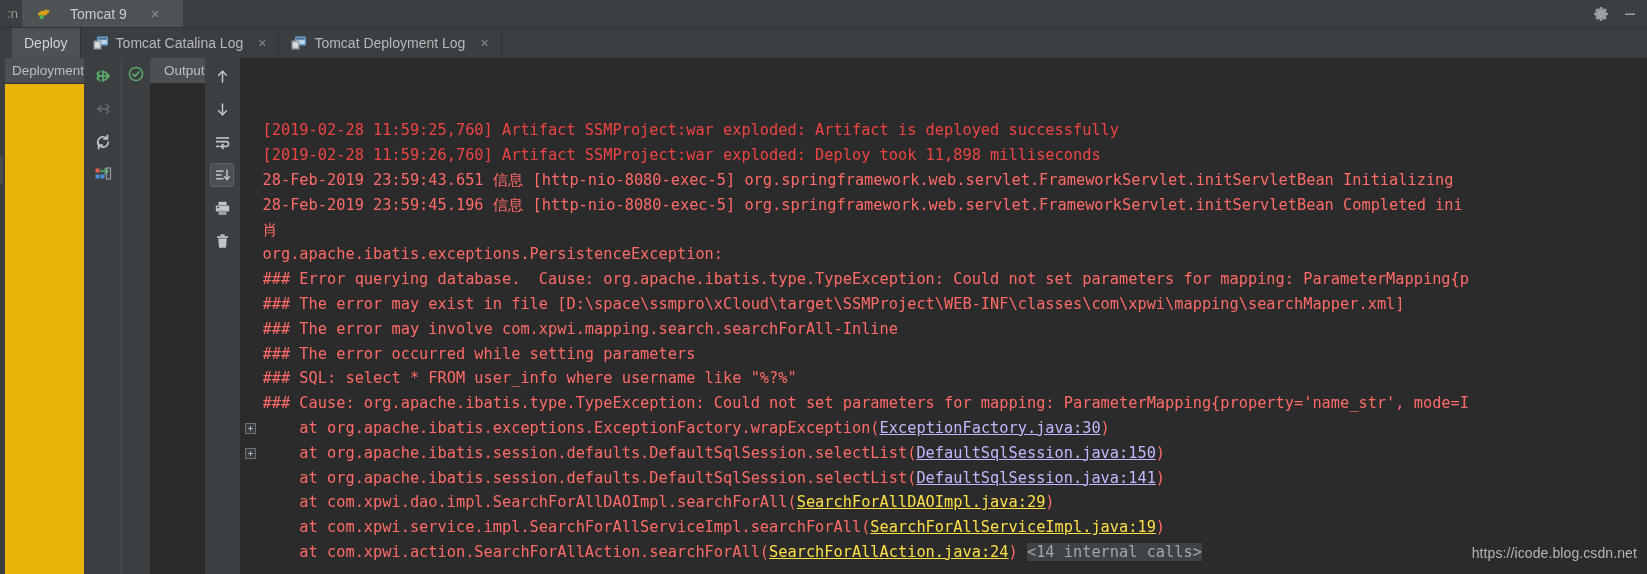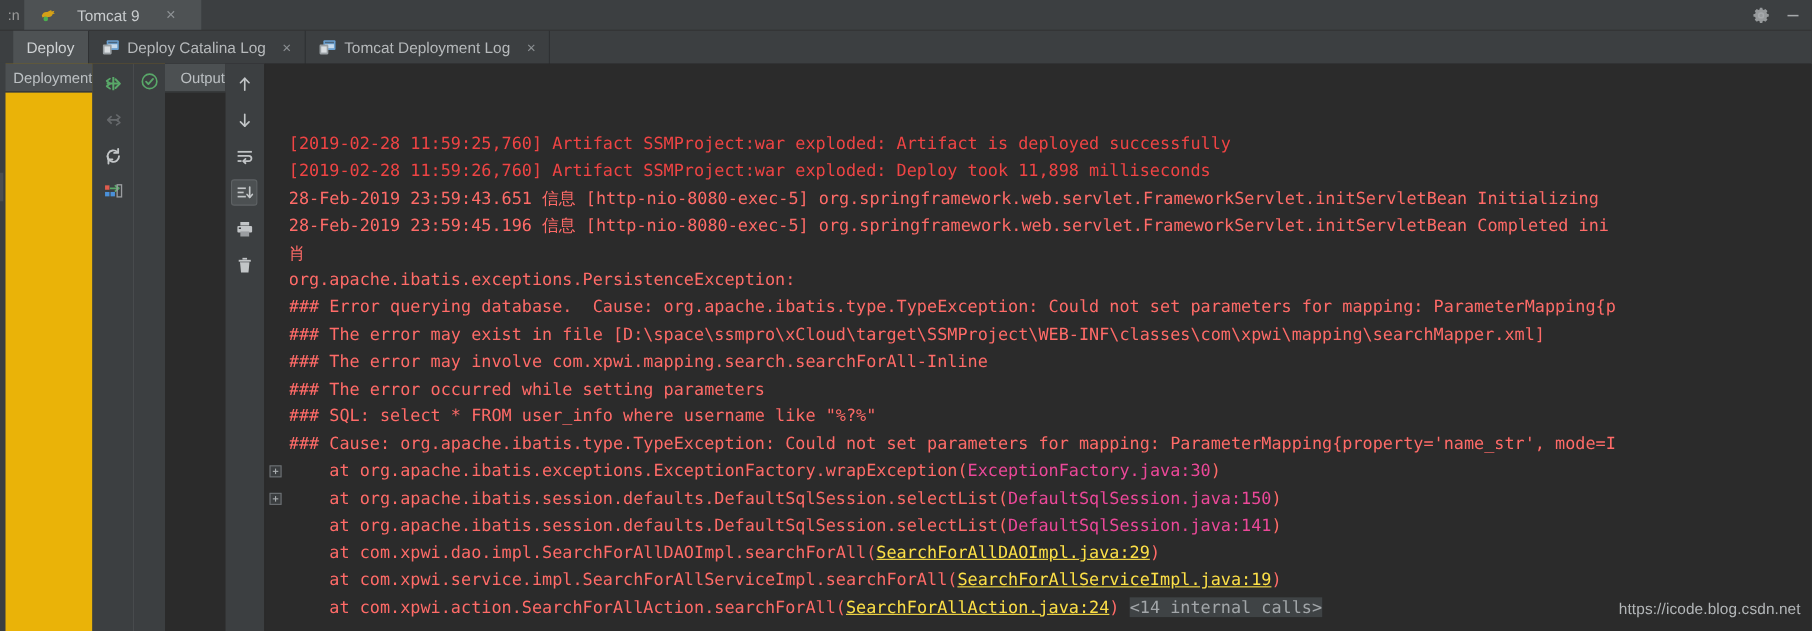--- a/index.html
+++ b/index.html
@@ -270,21 +270,21 @@
     white-space: pre;
     overflow: hidden;
   }
   .line {
     height: 24.8px;
     white-space: pre;
     color: #ff6b68;
   }
   .line.white { color: #ef4444; }
   .lnk      { color: #fde047; text-decoration: underline; }
-  .lnk-lib  { color: #ec4899; }
+  .lnk-lib  { color: #c4b5fd; text-decoration: underline; }
   .badge    { background: #3f4345; color: #a2a6a9; }
 
   
   .watermark {
     position: absolute;
     right: 10px;
     bottom: 14px;
     color: #b3b6b8;
     font-family: "Liberation Sans", "DejaVu Sans", sans-serif;
     font-size: 14px;
@@ -354,21 +354,21 @@
     <div class="tab">
       <span class="log-icon">
         <svg width="16" height="14" viewBox="0 0 16 14">
           <rect x="4" y="0.5" width="11" height="9" rx="1" fill="#6a9fcf"></rect>
           <rect x="5.4" y="2" width="8.2" height="1.3" fill="#2b2b2b" opacity=".5"></rect>
           <rect x="5.4" y="4.2" width="8.2" height="3.6" fill="#e6eef5" opacity=".75"></rect>
           <rect x="0.5" y="4.5" width="8" height="9" rx="1" fill="#9aa0a4"></rect>
           <rect x="2" y="6.2" width="5" height="5.6" fill="#d9dde0"></rect>
         </svg>
       </span>
-      <span>Deploy Catalina Log</span>
+      <span>Tomcat Catalina Log</span>
       <span class="tab-close">×</span>
     </div>
 
     <div class="tab">
       <span class="log-icon">
         <svg width="16" height="14" viewBox="0 0 16 14">
           <rect x="4" y="0.5" width="11" height="9" rx="1" fill="#6a9fcf"></rect>
           <rect x="5.4" y="2" width="8.2" height="1.3" fill="#2b2b2b" opacity=".5"></rect>
           <rect x="5.4" y="4.2" width="8.2" height="3.6" fill="#e6eef5" opacity=".75"></rect>
           <rect x="0.5" y="4.5" width="8" height="9" rx="1" fill="#9aa0a4"></rect>

